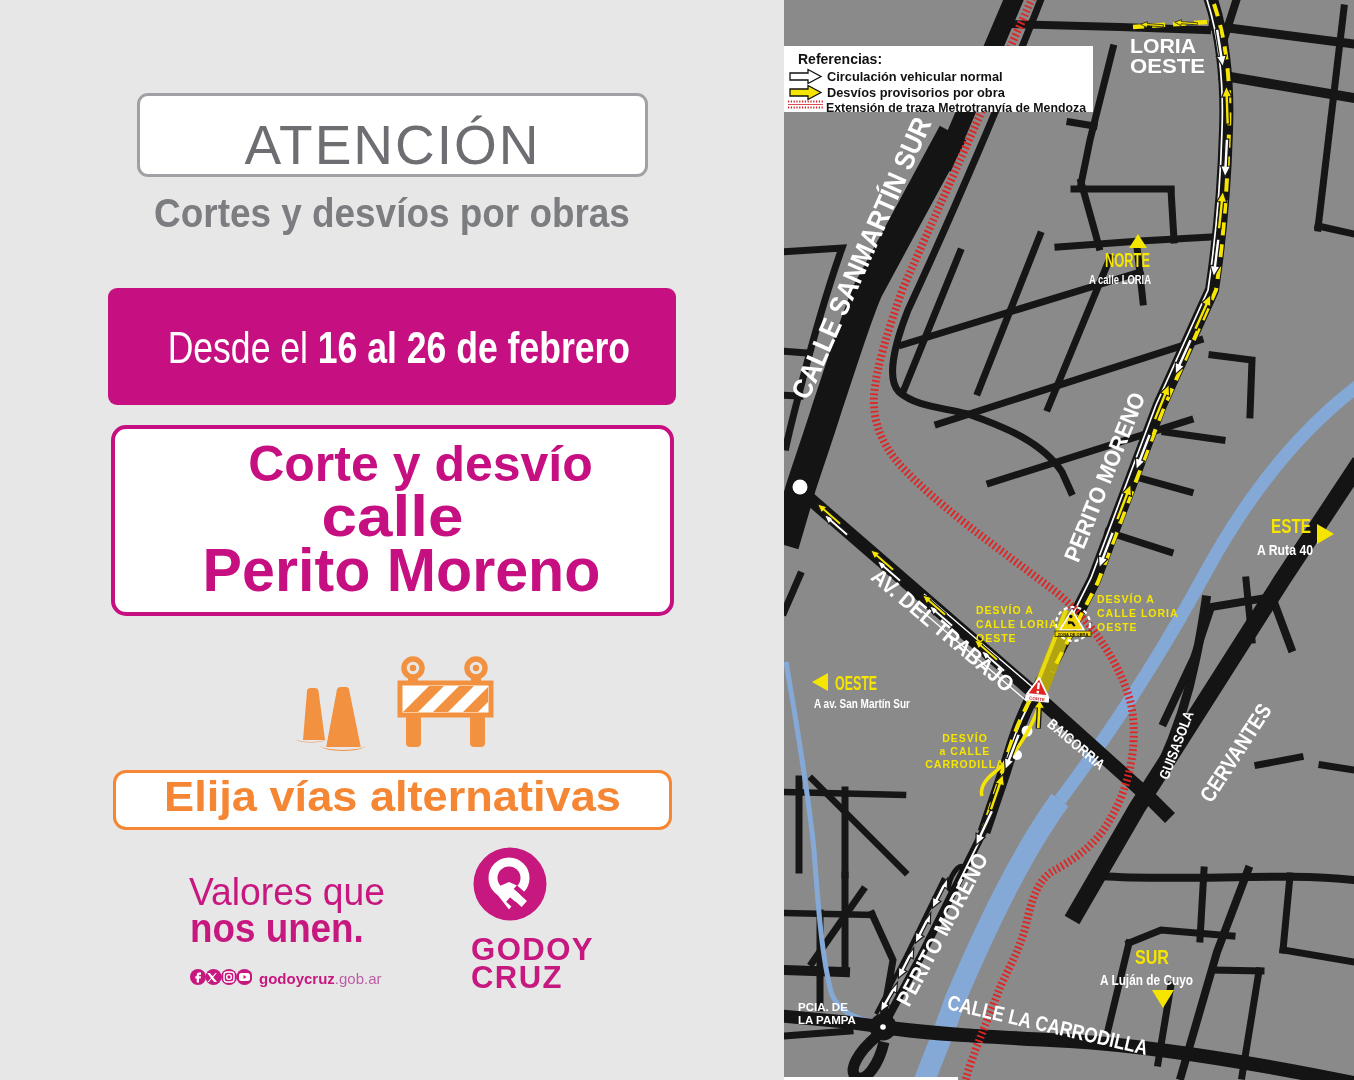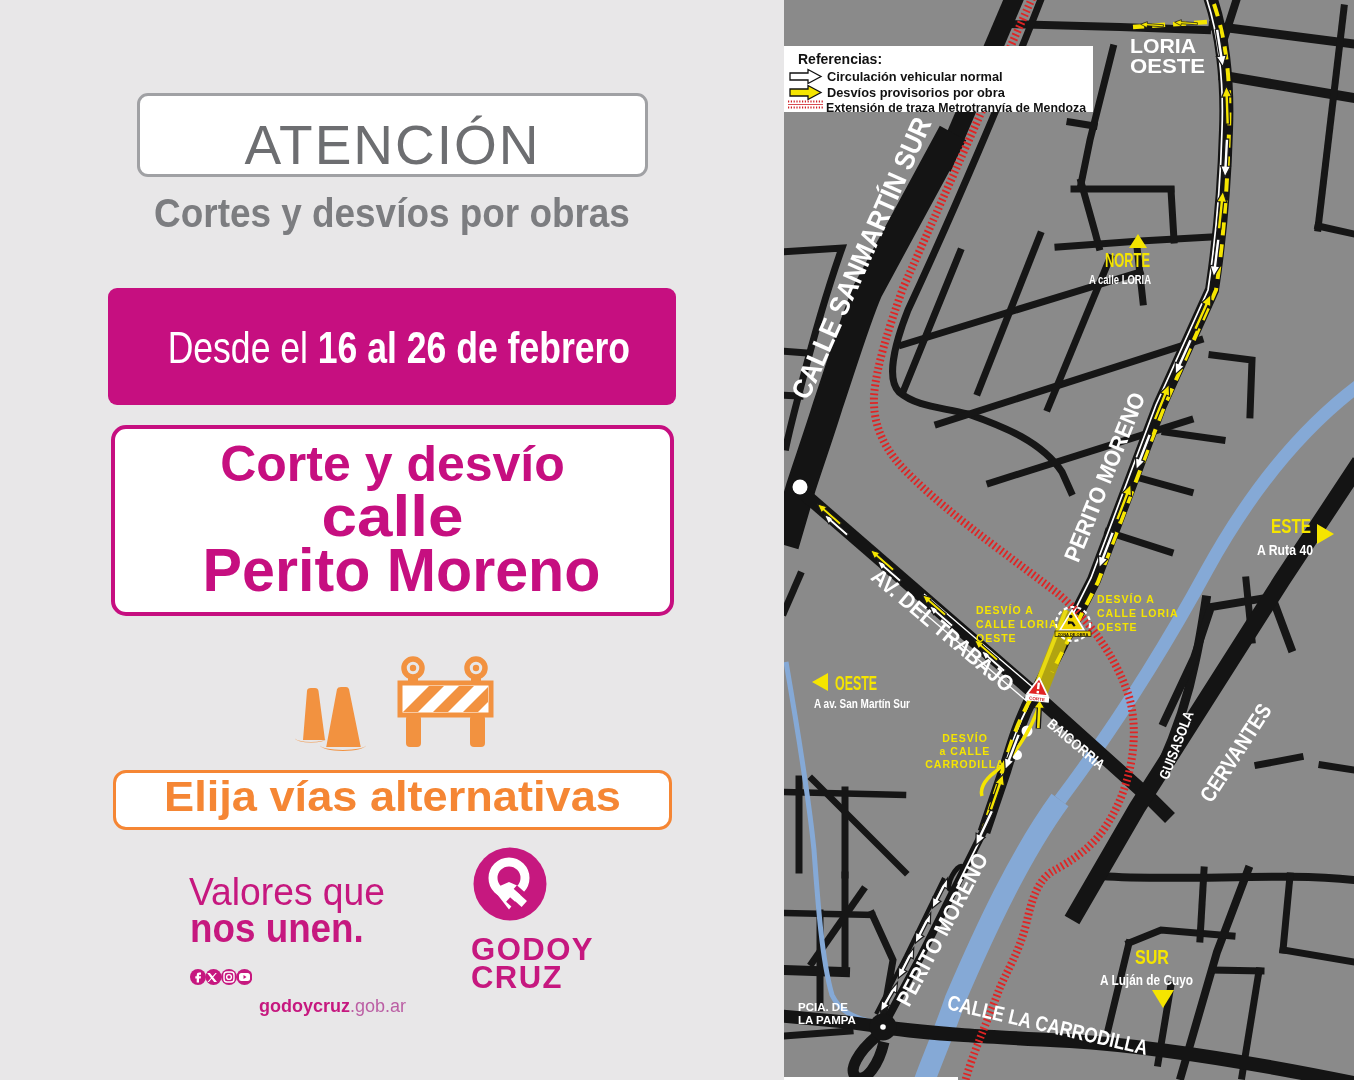--- a/index.html
+++ b/index.html
@@ -17,21 +17,21 @@
 <div class="abs" style="left:137px;top:113px;width:511px;text-align:center;font-weight:normal;font-size:55px;color:#6d6e71;letter-spacing:2px;transform:scaleX(1);">ATENCIÓN</div>
 
 <div class="abs" style="left:0px;top:190px;width:784px;text-align:center;font-weight:bold;font-size:41px;color:#7c7d80;transform:scaleX(0.90);">Cortes y desvíos por obras</div>
 
 <div class="abs" style="left:108px;top:288px;width:568px;height:117px;background:#c60f80;border-radius:9px;"></div>
 
 <div class="abs" style="left:108px;top:322px;width:568px;text-align:center;font-size:45px;color:#fff;white-space:nowrap;transform:scaleX(0.79);">Desde el <b>16 al 26 de febrero</b></div>
 
 <div class="abs" style="left:111px;top:425px;width:563px;height:191px;background:#fff;border:4px solid #c60f80;border-radius:15px;box-sizing:border-box;"></div>
 
-<div class="abs" style="left:111px;top:435px;width:563px;text-align:center;font-weight:bold;font-size:50px;color:#c60f80;">Corte y desvío</div>
+<div class="abs" style="left:111px;top:435px;width:563px;text-align:center;font-weight:bold;font-size:50px;color:#c60f80;padding-left:28px;">Corte y desvío</div>
 
 <div class="abs" style="left:111px;top:482px;width:563px;text-align:center;font-weight:bold;font-size:58px;color:#c60f80;transform:scaleX(1.1);">calle</div>
 
 <div class="abs" style="left:111px;top:535px;left:120px;width:563px;text-align:center;font-weight:bold;font-size:61px;color:#c60f80;transform:scaleX(0.97);">Perito Moreno</div>
 
 <svg class="abs" style="left:280px;top:640px;" width="230" height="120" viewBox="280 640 230 120">
 
   <g fill="#f29240">
     <path d="M 303,740 L 307,691 Q 307,688 311,688 L 315,688 Q 318,688 318.5,691 L 325,740 Z"></path>
     <path d="M 295,738 a 16,4 0 1 0 32,0 a 16,4.5 0 0 1 -32,0 z"></path>
@@ -82,21 +82,21 @@
   <g fill="none" stroke="#fff" stroke-width="1.4">
     <rect x="34" y="4" width="10" height="10" rx="3"></rect>
     <circle cx="39" cy="9" r="2.4"></circle>
   </g>
   <g>
     <rect x="49" y="5" width="11" height="8" rx="2.5" fill="#fff"></rect>
     <path d="M 53.5,7 l 3,2 -3,2 z" fill="#c6187f"></path>
   </g>
 </svg>
 
-<div class="abs" style="left:259px;top:996px;font-size:18px;color:#c6187f;text-align:center;"><b>godoycruz</b><span style="color:#bb5fa4;">.gob.ar</span></div>
+<div class="abs" style="left:259px;top:970px;font-size:15px;color:#c6187f;text-align:center;"><b>godoycruz</b><span style="color:#bb5fa4;">.gob.ar</span></div>
 
 <svg class="abs" style="left:465px;top:840px;" width="140" height="160" viewBox="465 840 140 160">
   <circle cx="510" cy="884" r="36.5" fill="#c6187f"></circle>
   <circle cx="509" cy="878" r="16" fill="none" stroke="#fff" stroke-width="9"></circle>
   <path d="M 493,889 L 509,909.5 L 525,889 L 509,882 Z" fill="#fff"></path>
   <g transform="rotate(42 514 890)">
     <rect x="513" y="884.5" width="17" height="5" fill="#c6187f"></rect>
     <rect x="516" y="898" width="15" height="6" fill="#c6187f"></rect>
     <rect x="509" y="889.5" width="22" height="8" fill="#fff"></rect>
   </g>

